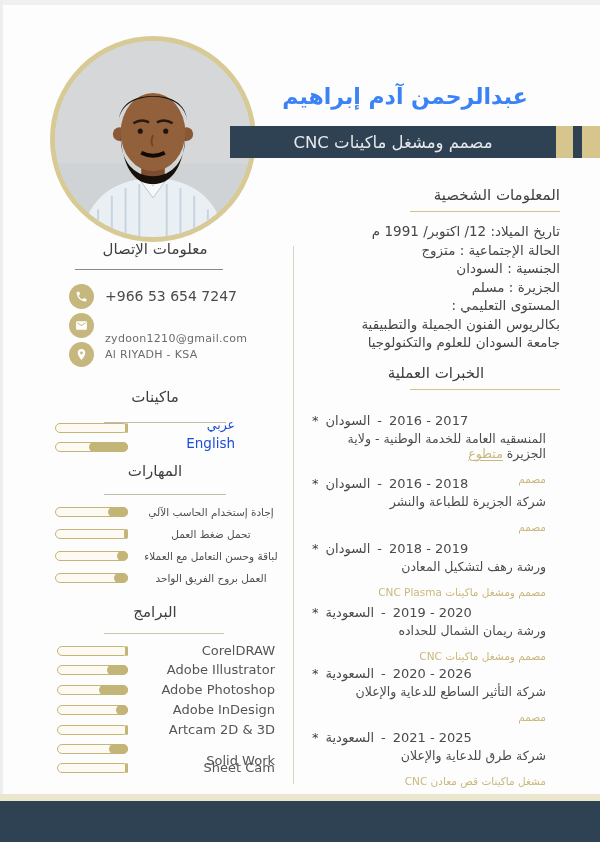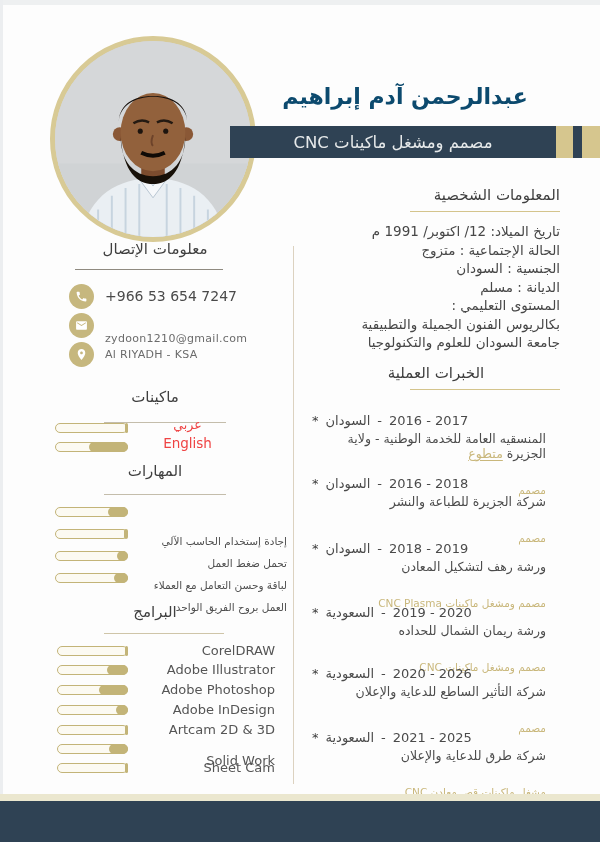--- a/index.html
+++ b/index.html
@@ -8,21 +8,21 @@
   .top-band{position:absolute;left:0;top:0;width:600px;height:5px;background:#eef0f1;}
   .edge-left{position:absolute;left:0;top:0;width:3px;height:842px;background:#eceef0;}
 
   
   .photo-wrap{position:absolute;left:50px;top:36px;width:206px;height:206px;border-radius:50%;
               border:5px solid #d8ca95;box-sizing:border-box;overflow:hidden;background:#d5d7d9;}
   .photo-wrap svg{display:block;}
 
   
   .name{position:absolute;left:240px;top:84px;width:330px;text-align:center;
-        font-size:22px;font-weight:600;color:#0c4a6e;}
+        font-size:22px;font-weight:600;color:#3b82f6;}
   .banner{position:absolute;left:230px;top:126px;width:326px;height:32px;background:#2f4254;
           display:flex;align-items:center;justify-content:center;}
   .banner-text{color:#e6e9ea;font-size:16.5px;direction:rtl;}
   .accent{position:absolute;top:126px;height:32px;}
   .accent.g1{left:556px;width:17px;background:#d6c68e;}
   .accent.n1{left:573px;width:9px;background:#2f4254;}
   .accent.g2{left:582px;width:18px;background:#d6c68e;}
 
   
   .rcol{position:absolute;left:312px;width:248px;direction:rtl;text-align:right;}
@@ -30,40 +30,40 @@
   .r-underline{height:1px;background:#d4c48c;width:150px;margin-top:7px;}
   .p-line{font-size:13.5px;line-height:18.5px;color:#474747;}
 
   .exp-entry{position:absolute;left:312px;width:248px;direction:rtl;}
   .exp-date{display:flex;flex-direction:row-reverse;justify-content:flex-start;align-items:baseline;
             column-gap:7px;font-size:13px;color:#4a4a4a;}
   .exp-bullet{font-size:13px;color:#3c3c3c;}
   .exp-period{direction:ltr;unicode-bidi:isolate;}
   .exp-company{font-size:12.5px;color:#4c4c4c;padding-right:14px;margin-top:3px;line-height:15px;}
   .exp-tag{color:#c9b77b;text-decoration:underline;text-underline-offset:2px;}
-  .exp-role{font-size:10.5px;color:#c9b77b;padding-right:14px;margin-top:23px;}
+  .exp-role{font-size:10.5px;color:#c9b77b;padding-right:14px;margin-top:12px;}
 
   
   .divider{position:absolute;left:293px;top:246px;width:1px;height:538px;background:#dcd2c0;}
 
   
   .l-title{position:absolute;left:55px;width:200px;text-align:center;font-size:15px;color:#3f3f3f;direction:rtl;}
   .l-underline{position:absolute;height:1px;}
   .contact-icon{position:absolute;left:69px;width:25px;height:25px;border-radius:50%;background:#c6b77e;
                 display:flex;align-items:center;justify-content:center;}
   .contact-icon svg{display:block;}
   .contact-text{position:absolute;left:105px;color:#4a4a4a;}
   .ct-sm{font-size:11px;color:#6b6b6b;letter-spacing:.3px;}
 
   .bar{position:absolute;left:55px;width:73px;height:10px;box-sizing:border-box;
        border:1px solid #c3b478;border-radius:6px;background:#fcfaf2;}
   .bar-fill{position:absolute;right:-1px;top:-1px;height:10px;border-radius:6px;background:#c3b478;}
-  .lang-label{position:absolute;left:140px;width:95px;text-align:center;color:#ef4444;direction:rtl;}
-  .skill-label{position:absolute;left:135px;width:152px;text-align:right;font-size:10.5px;
-               line-height:14px;color:#4f4f4f;direction:rtl;margin-top:29px;}
+  .lang-label{position:absolute;left:140px;width:95px;text-align:right;color:#1d4ed8;direction:rtl;}
+  .skill-label{position:absolute;left:135px;width:152px;text-align:center;font-size:10.5px;
+               line-height:14px;color:#4f4f4f;direction:rtl;}
   .prog-label{position:absolute;left:130px;width:145px;text-align:right;font-size:13px;
               line-height:16px;color:#555555;}
 
   
   .footer-cream{position:absolute;left:0;top:794px;width:600px;height:7px;background:#ebe7cf;}
   .footer-navy{position:absolute;left:0;top:801px;width:600px;height:41px;background:#2f4254;}
 </style>
 </head>
 <body>
 
@@ -111,21 +111,21 @@
   <div class="accent g2"></div>
 
   <div class="rcol" style="top:186px;">
     <div class="r-title">المعلومات الشخصية</div>
     <div class="r-underline"></div>
   </div>
   <div class="rcol" style="top:222px;">
     <div class="p-line">تاريخ الميلاد: 12/ اكتوبر/ 1991 م</div>
     <div class="p-line">الحالة الإجتماعية : متزوج</div>
     <div class="p-line">الجنسية : السودان</div>
-    <div class="p-line">الديانة : مسلم</div>
+    <div class="p-line">الجزيرة : مسلم</div>
     <div class="p-line">المستوى التعليمي :</div>
     <div class="p-line">بكالريوس الفنون الجميلة والتطبيقية</div>
     <div class="p-line">جامعة السودان للعلوم والتكنولوجيا</div>
   </div>
 
   <div class="divider"></div>
 
   <div class="l-title" style="top:240px;">معلومات الإتصال</div>
   <div class="l-underline" style="left:75px;top:269px;width:148px;background:#8f8a80;"></div>
 

